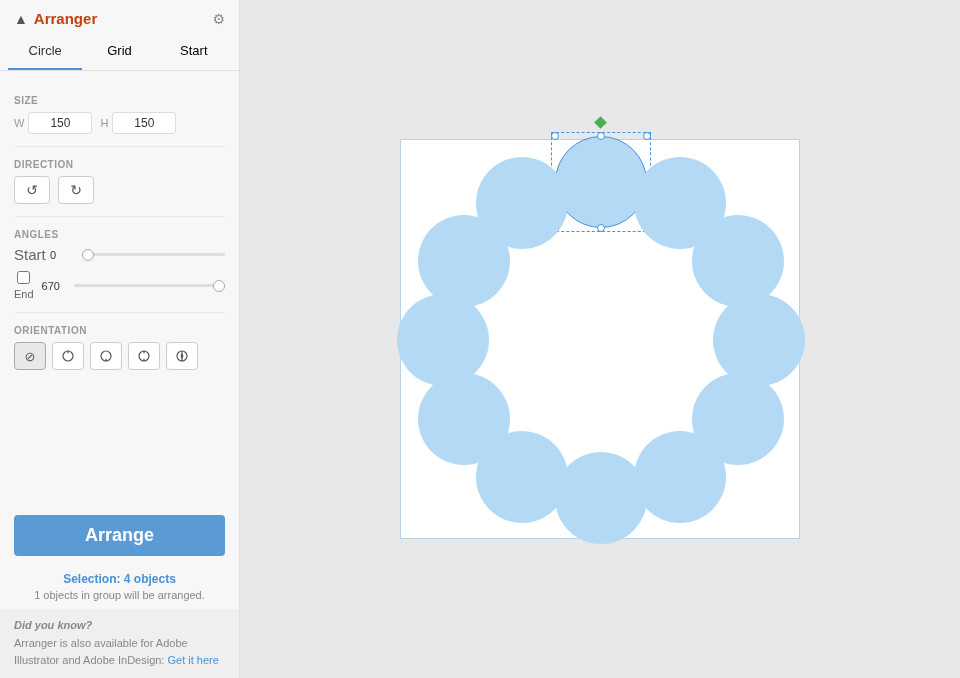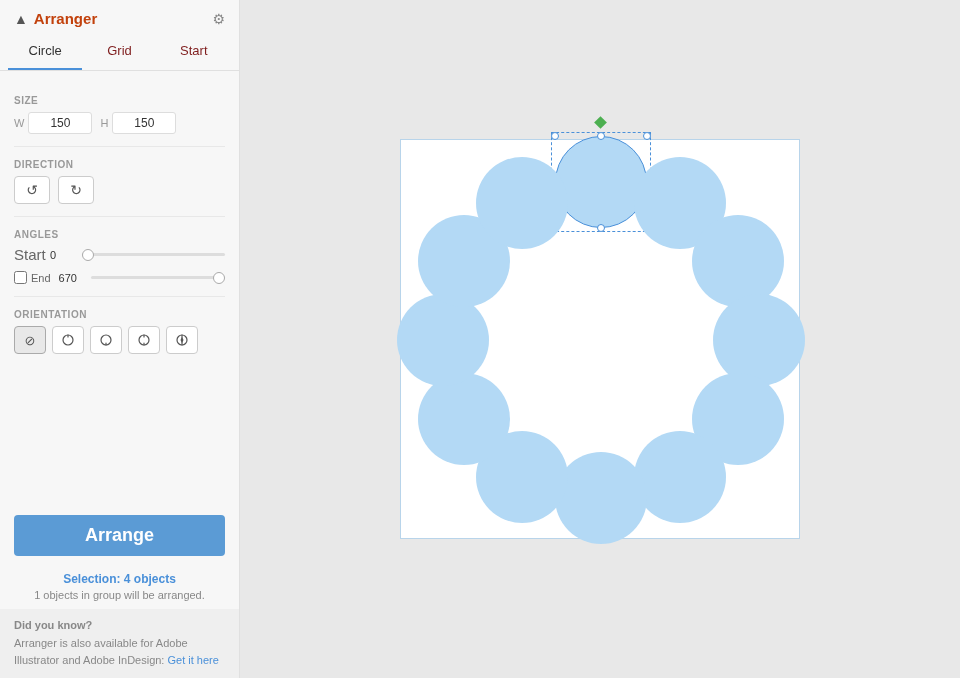--- a/index.html
+++ b/index.html
@@ -54,21 +54,21 @@
       display: flex;
       border-bottom: 1px solid #e0e0e0;
       padding: 0 8px;
     }
 
     .tab {
       flex: 1;
       text-align: center;
       padding: 8px 0 10px;
       font-size: 13px;
-      color: #7f1d1d;
+      color: #000000;
       cursor: pointer;
       border-bottom: 2px solid transparent;
     }
 
     .tab.active {
       color: #333;
       border-bottom: 2px solid #4a90d9;
       font-weight: 500;
     }
 
@@ -188,20 +188,21 @@
       gap: 8px;
       margin-top: 8px;
     }
 
     .end-checkbox-label {
       display: flex;
       align-items: center;
       gap: 4px;
       font-size: 11px;
       color: #666;
+      flex-direction: column;
     }
 
     
     .orientation-row {
       display: flex;
       gap: 6px;
       margin-top: 6px;
     }
 
     .orient-btn {
@@ -256,20 +257,21 @@
       background: #efefef;
       padding: 10px 14px;
       margin-top: auto;
     }
 
     .dyk-title {
       font-size: 11px;
       font-weight: 600;
       color: #888;
       margin-bottom: 4px;
+      font-style: italic;
     }
 
     .dyk-text {
       font-size: 11px;
       color: #888;
       line-height: 1.5;
     }
 
     .dyk-link {
       color: #4a90d9;

